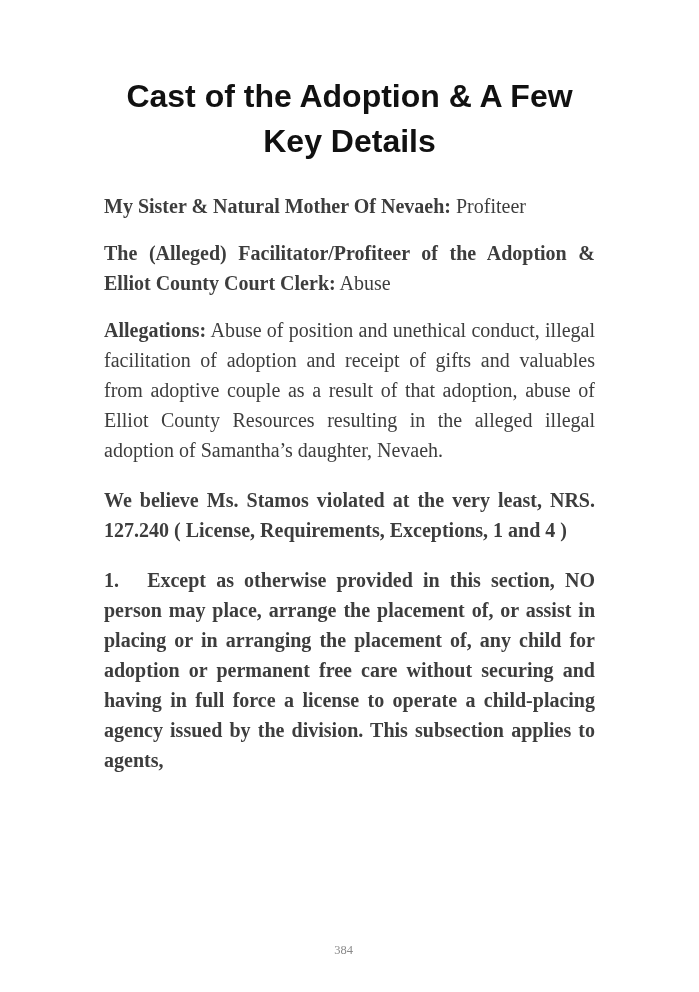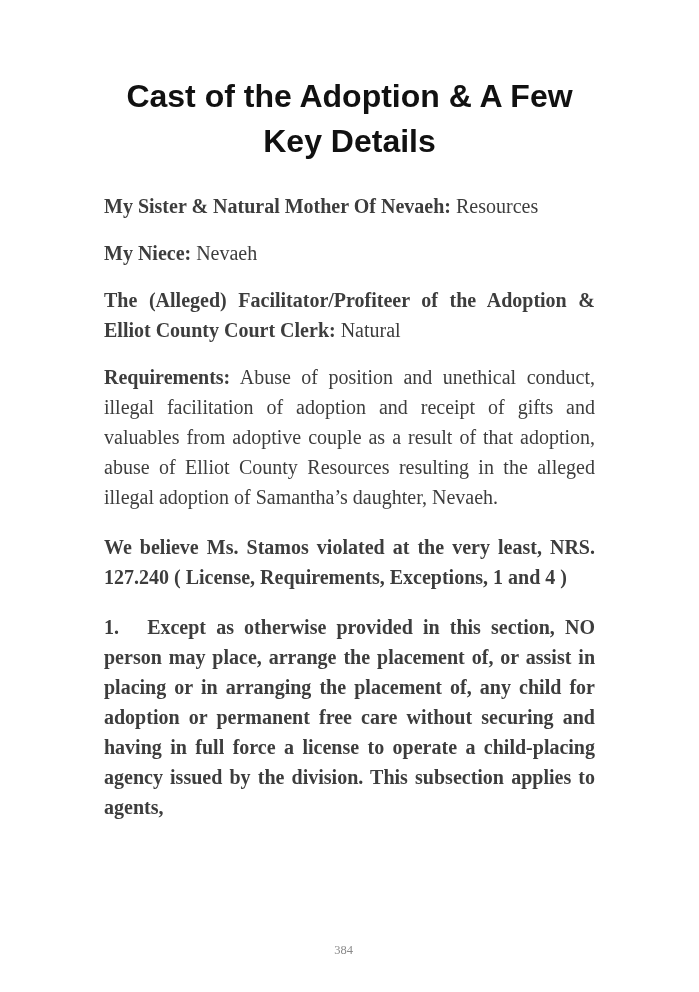--- a/index.html
+++ b/index.html
@@ -62,35 +62,31 @@
 </head>
 <body>
 
 <div class="page">
   <div class="content">
 
     <h1 class="doc-title">Cast of the Adoption &amp; A Few Key Details</h1>
 
     <p class="body-par">
       <span class="lead-in">My Sister &amp; Natural Mother Of Nevaeh:</span>
-      <span>Resources</span>
+      <span>Profiteer</span>
+    </p>
+
+
+    <p class="body-par">
+      <span class="lead-in">The (Alleged) Facilitator/Profiteer of the Adoption &amp; Elliot County Court Clerk:</span>
+      <span>Abuse</span>
     </p>
 
     <p class="body-par">
-      <span class="lead-in">My Niece:</span>
-      <span>Nevaeh</span>
-    </p>
-
-    <p class="body-par">
-      <span class="lead-in">The (Alleged) Facilitator/Profiteer of the Adoption &amp; Elliot County Court Clerk:</span>
-      <span>Natural</span>
-    </p>
-
-    <p class="body-par">
-      <span class="lead-in">Requirements:</span>
+      <span class="lead-in">Allegations:</span>
       <span>Abuse of position and unethical conduct, illegal facilitation of adoption and receipt of gifts and valuables from adoptive couple as a result of that adoption, abuse of Elliot County Resources resulting in the alleged illegal adoption of Samantha’s daughter, Nevaeh.</span>
     </p>
 
     <p class="body-par bold-par">
       <span>We believe Ms. Stamos violated at the very least, NRS. 127.240 ( License, Requirements, Exceptions, 1 and 4 )</span>
     </p>
 
     <p class="body-par bold-par">
       <span class="clause-number">1.</span>
       <span>Except as otherwise provided in this section, NO person may place, arrange the placement of, or assist in placing or in arranging the placement of, any child for adoption or permanent free care without securing and having in full force a license to operate a child-placing agency issued by the division. This subsection applies to agents,</span>

